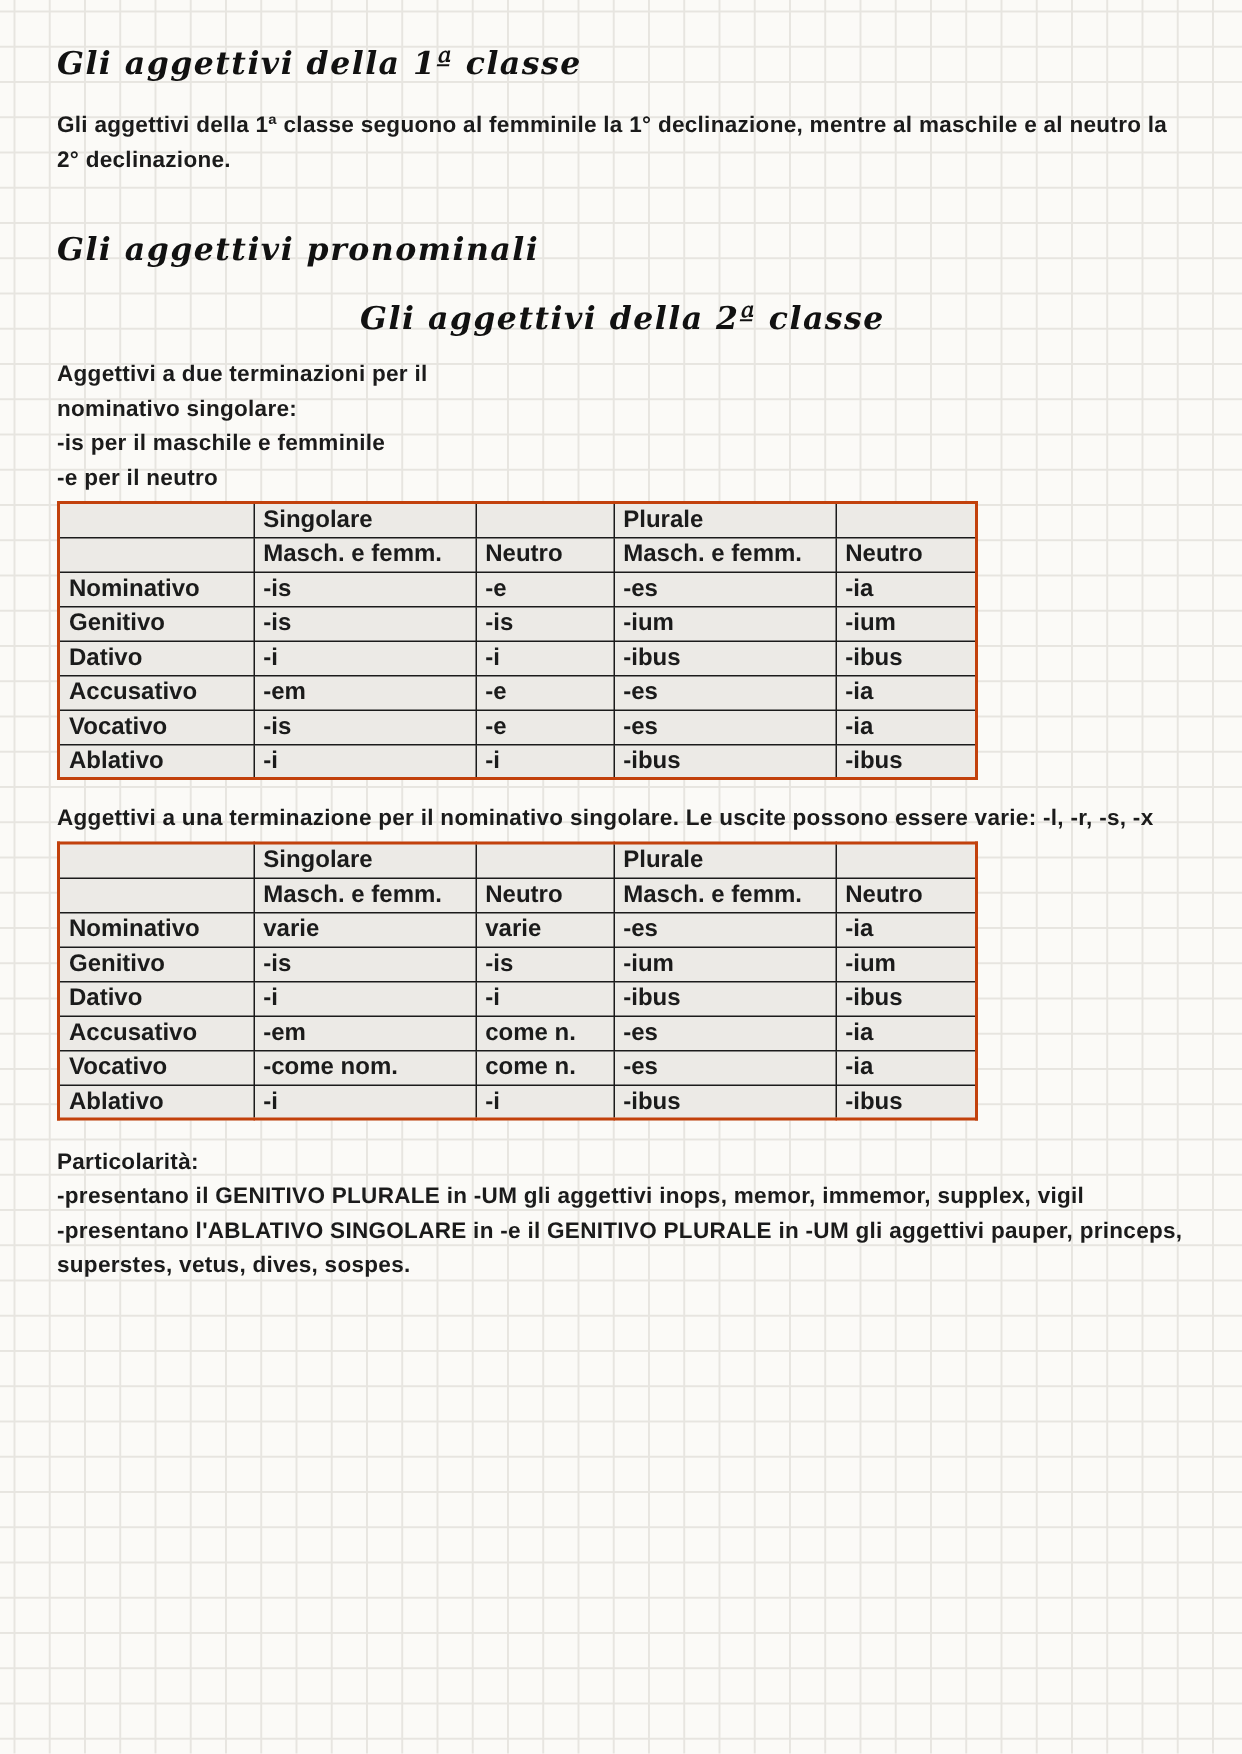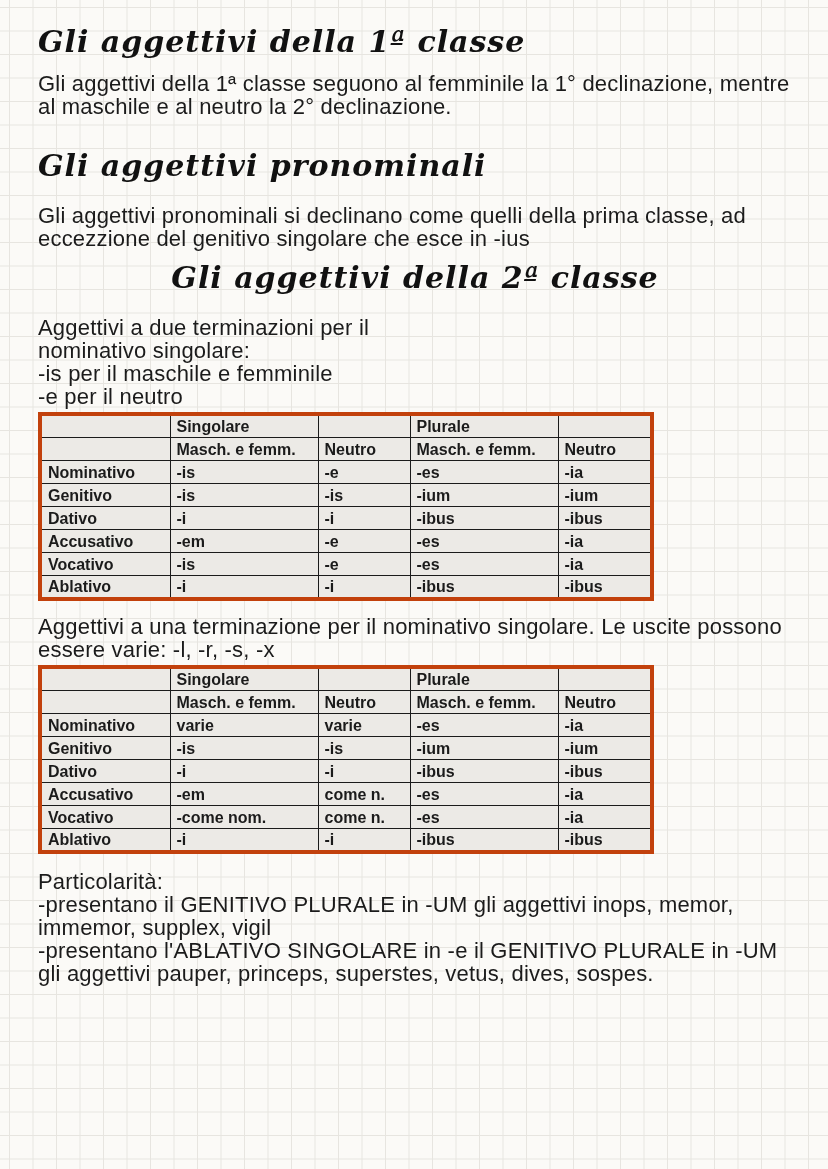--- a/index.html
+++ b/index.html
@@ -17,43 +17,43 @@
   }
   .page {
     width: 828px;
     height: 1169px;
     padding: 24px 36px 0 38px;
   }
   .script-heading {
     font-family: "DejaVu Serif", serif;
     font-style: italic;
     font-weight: bold;
-    font-size: 30px;
+    font-size: 21px;
     line-height: 36px;
     letter-spacing: 1px;
     color: #111;
   }
   .body-text {
-    font-size: 22px;
-    font-weight: normal;
+    font-size: 15px;
+    font-weight: bold;
     line-height: 23px;
     letter-spacing: 0.2px;
     white-space: pre-line;
   }
   .para1 { margin-top: 12px; max-width: 760px; }
   .h2 { margin-top: 30px; }
   .para2 { margin-top: 20px; max-width: 740px; }
   .h3 { margin-top: 10px; text-align: center; }
   .para3 { margin-top: 14px; max-width: 778px; }
-  .list1 { margin-top: 20px; max-width: 760px; }
+  .list1 { margin-top: 8px; max-width: 760px; }
   .intro2 { margin-top: 14px; max-width: 766px; }
   .partic { margin-top: 16px; max-width: 784px; }
   table.tbl {
     border-collapse: collapse;
-    border: 4px solid #c2410c;
+    border: 2px solid #c2410c;
     background: #eceae6;
     margin-top: 4px;
     table-layout: fixed;
   }
   table.tbl td {
     border: 1px solid #1b1b1b;
     padding: 0 6px;
     height: 23px;
     font-size: 16px;
     font-weight: bold;
@@ -69,21 +69,20 @@
 </style>
 </head>
 <body>
 
 <div class="page">
 
   <h1 class="script-heading">Gli aggettivi della 1ª classe</h1>
   <p class="body-text para1">Gli aggettivi della 1ª classe seguono al femminile la 1° declinazione, mentre al maschile e al neutro la 2° declinazione.</p>
 
   <h1 class="script-heading h2">Gli aggettivi pronominali</h1>
-  <p class="body-text para2">Gli aggettivi pronominali si declinano come quelli della prima classe, ad eccezzione del genitivo singolare che esce in -ius</p>
 
   <h1 class="script-heading h3">Gli aggettivi della 2ª classe</h1>
 
   <p class="body-text list1">Aggettivi a due terminazioni per il
 nominativo singolare:
 -is per il maschile e femminile
 -e per il neutro</p>
 
   <table class="tbl">
     <colgroup>

